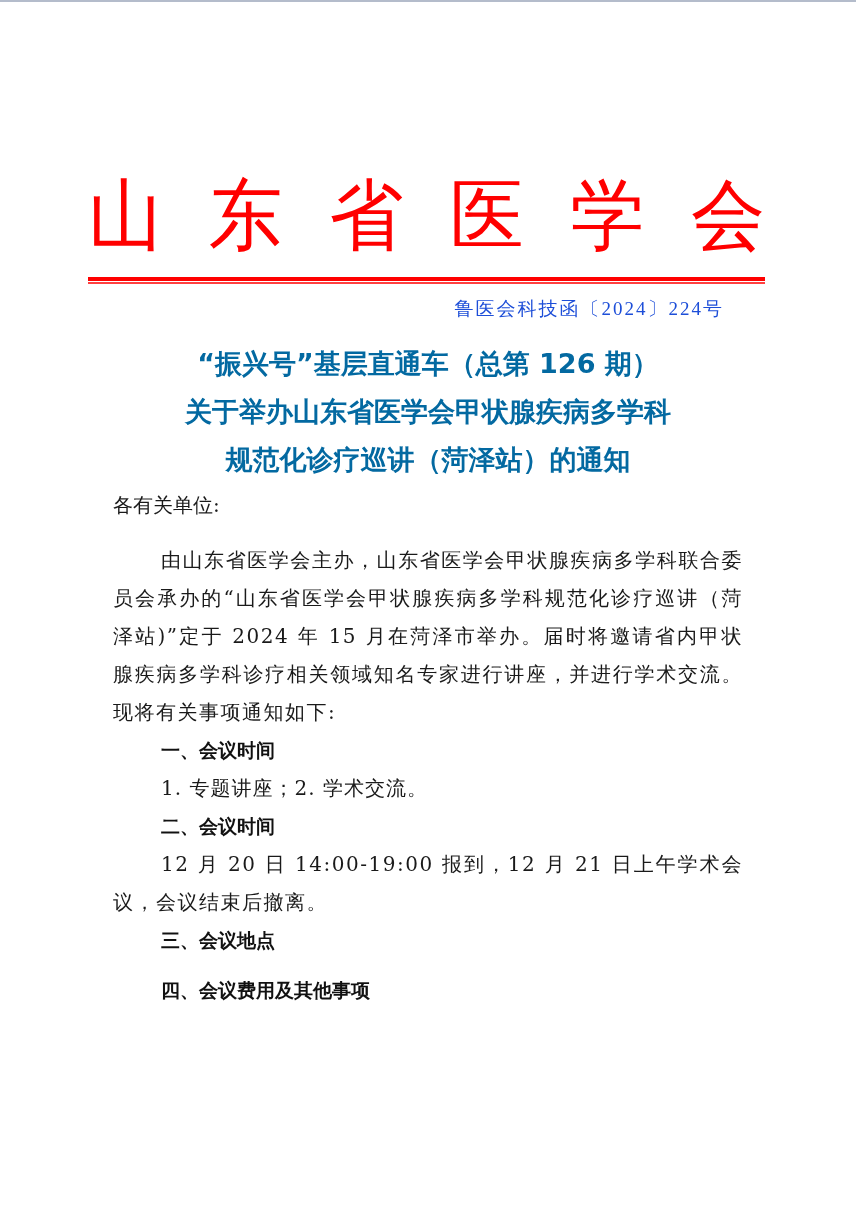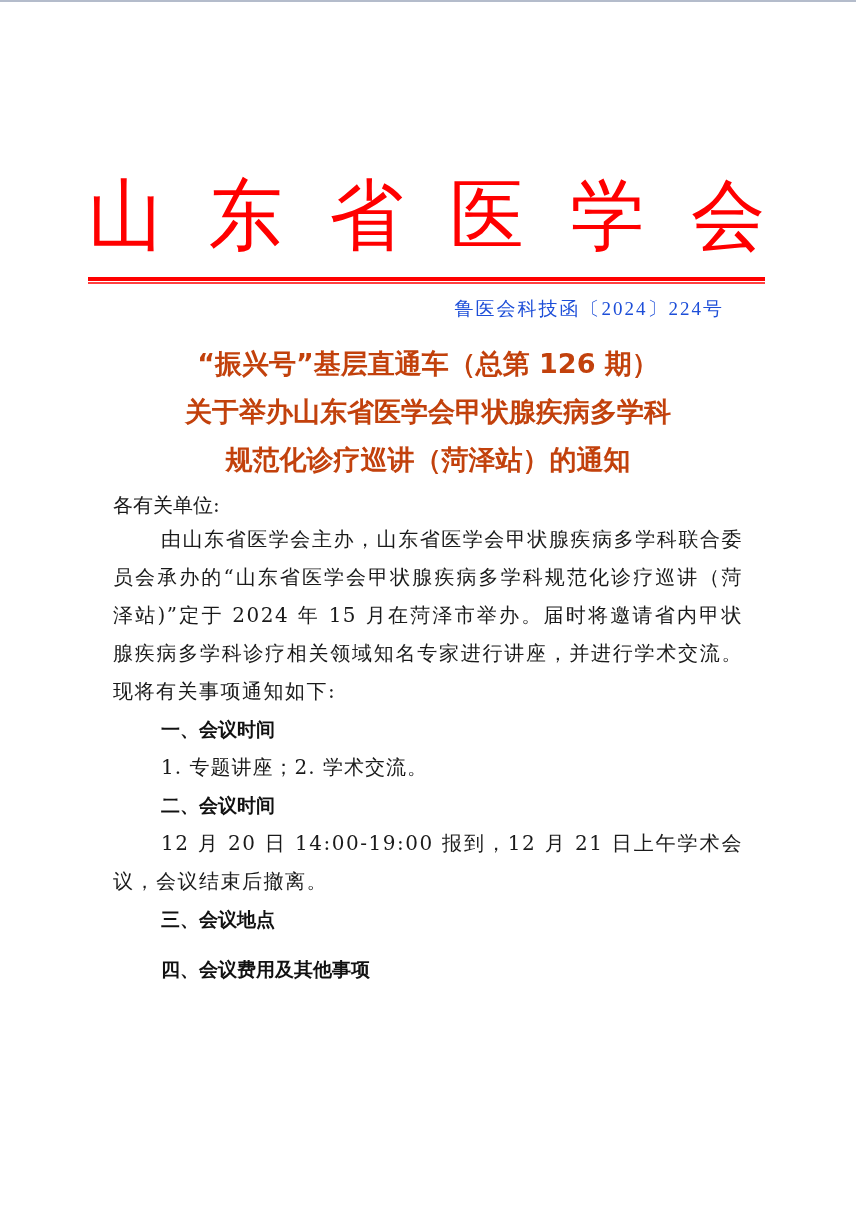--- a/index.html
+++ b/index.html
@@ -67,35 +67,35 @@
     .title {
       position: absolute;
       left: 0;
       width: 856px;
       top: 340px;
       text-align: center;
       font-family: "DejaVu Sans", "Liberation Sans", sans-serif;
       font-weight: bold;
       font-size: 27px;
       line-height: 48px;
-      color: #c2410c;
+      color: #0369a1;
     }
     .title div { white-space: nowrap; }
     .body-text {
       position: absolute;
       left: 113px;
       top: 490px;
       width: 630px;
       font-family: "DejaVu Serif", "Liberation Serif", serif;
       font-size: 20px;
       color: #1a1a1a;
     }
     .salutation {
       line-height: 30px;
-      margin-bottom: 0;
+      margin-bottom: 21px;
     }
     .para {
       line-height: 38px;
       text-indent: 48px;
       text-align: justify;
       letter-spacing: 1.5px;
     }
     .heading {
       font-family: "DejaVu Sans", "Liberation Sans", sans-serif;
       font-weight: bold;

